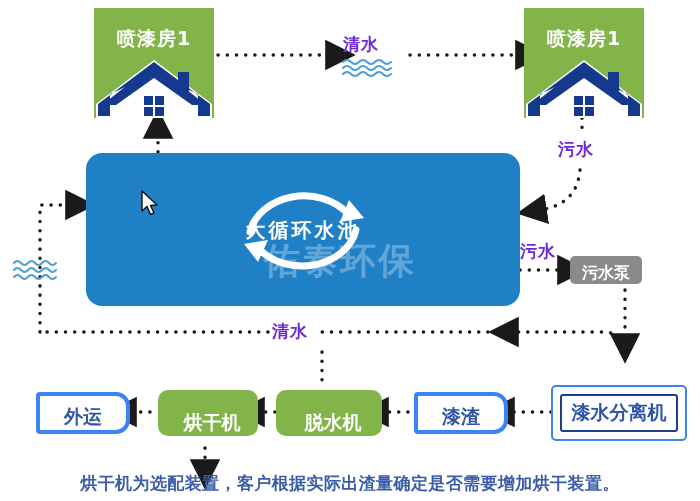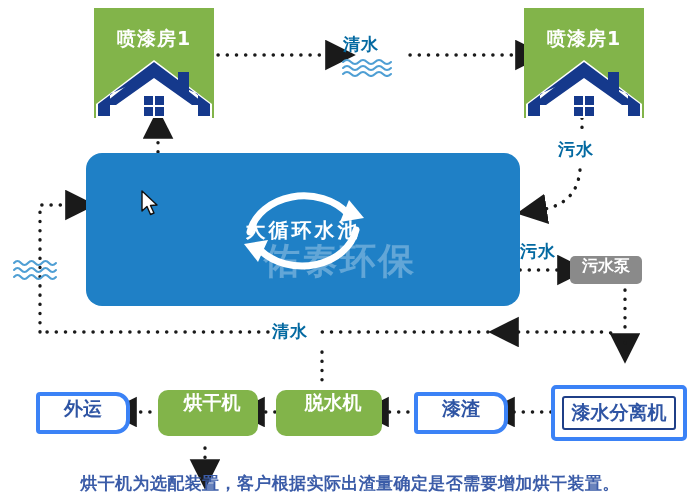--- a/index.html
+++ b/index.html
@@ -57,21 +57,21 @@
     font-weight:bold;
     letter-spacing:2px;
     white-space:nowrap;
     z-index:4;
     pointer-events:none;
   }
 
   
   .boxnode{
     position:absolute;
-    display:flex;align-items:flex-start;justify-content:center;
+    display:flex;align-items:flex-end;justify-content:center;
     box-sizing:border-box;
     white-space:nowrap;
     font-weight:bold;
   }
   .box-white{
     background:#ffffff;
     border:4px solid #3b82f6;
     border-radius:4px 14px 14px 4px;
     color:#2f55a4;
     font-size:19px;
@@ -84,37 +84,37 @@
     padding-left:8px;
   }
   .box-gray{
     background:#8a8a8a;
     border-radius:5px;
     color:#ffffff;
     font-size:16px;
   }
   .box-double{
     background:#ffffff;
-    border:4px solid #3b82f6;
+    border:2px solid #3b82f6;
     border-radius:5px;
     color:#2f55a4;
     font-size:19px;
   }
   .box-double .inner{
     position:absolute;
     left:7px;top:7px;right:7px;bottom:7px;
     border:2px solid #1f3f87;
     border-radius:3px;
     display:flex;align-items:center;justify-content:center;
   }
 
   
   .edgelabel{
     position:absolute;
-    color:#0369a1;
+    color:#6d28d9;
     font-size:17px;
     font-weight:bold;
     white-space:nowrap;
     letter-spacing:1px;
   }
   .wavebox{position:absolute;}
 
   
   .note{
     position:absolute;

